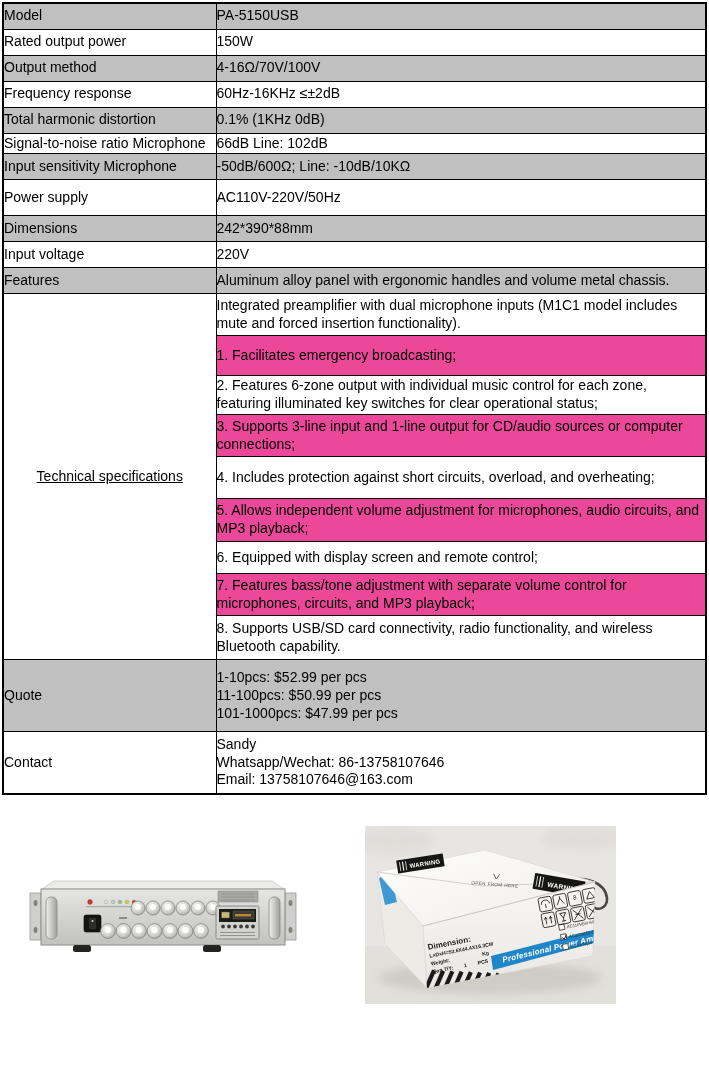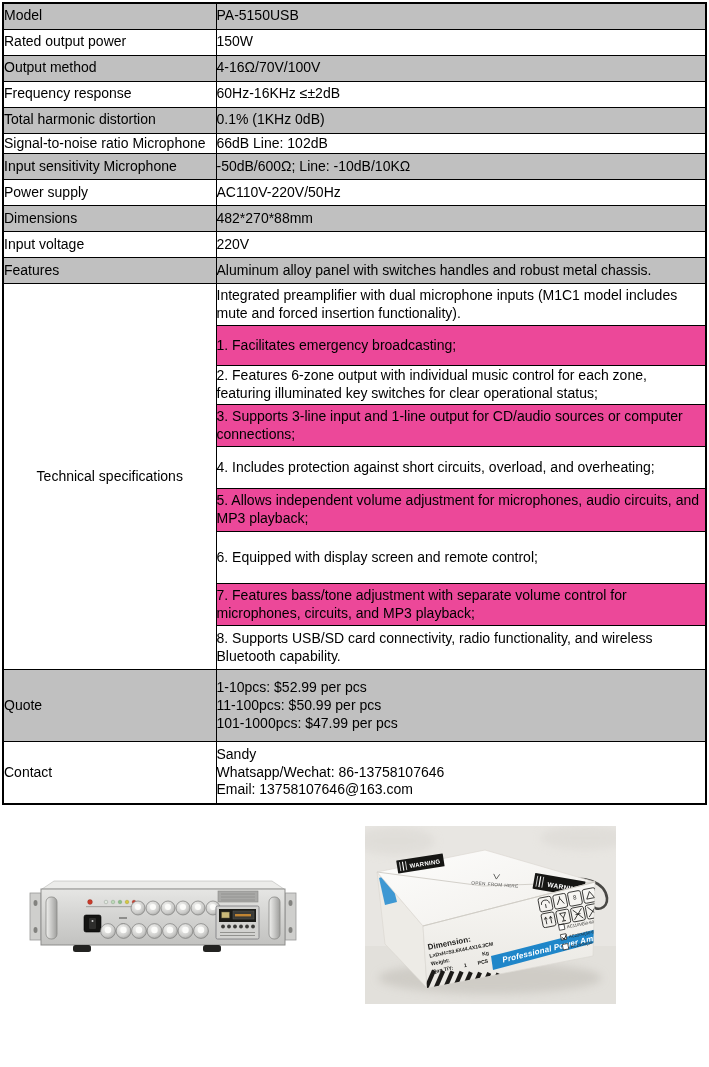--- a/index.html
+++ b/index.html
@@ -16,21 +16,21 @@
   }
   table.spec td{
     border:1px solid #000;
     font-size:14px;line-height:1.28;
     padding:1px 0;vertical-align:middle;
   }
   td.lbl{width:206px;white-space:nowrap;overflow:hidden;}
   td.val{}
   tr.shade td{background:#c0c0c0;}
   td.shade{background:#ec4899;}
-  td.center{text-align:center;white-space:normal;}
+  td.center{text-align:center;white-space:normal;text-decoration:underline;}
   .cellline{display:block;}
   
   .photo{position:absolute;}
   svg text{font-family:"Liberation Sans", sans-serif;}
 </style>
 </head>
 <body>
 
 <table class="spec">
   <colgroup>
@@ -59,35 +59,35 @@
       <td class="val">0.1% (1KHz 0dB)</td>
     </tr>
     <tr style="height:16px">
       <td class="lbl">Signal-to-noise ratio Microphone</td>
       <td class="val">66dB Line: 102dB</td>
     </tr>
     <tr class="shade" style="height:26px">
       <td class="lbl">Input sensitivity Microphone</td>
       <td class="val">-50dB/600Ω; Line: -10dB/10KΩ</td>
     </tr>
-    <tr style="height:26px">
+    <tr style="height:36px">
       <td class="lbl">Power supply</td>
       <td class="val">AC110V-220V/50Hz</td>
     </tr>
     <tr class="shade" style="height:26px">
       <td class="lbl">Dimensions</td>
-      <td class="val">482*270*88mm</td>
+      <td class="val">242*390*88mm</td>
     </tr>
     <tr style="height:26px">
       <td class="lbl">Input voltage</td>
       <td class="val">220V</td>
     </tr>
     <tr class="shade" style="height:26px">
       <td class="lbl">Features</td>
-      <td class="val">Aluminum alloy panel with switches handles and robust metal chassis.</td>
+      <td class="val">Aluminum alloy panel with ergonomic handles and volume metal chassis.</td>
     </tr>
 
     <tr style="height:42px">
       <td class="lbl center" rowspan="9">Technical specifications</td>
       <td class="val">Integrated preamplifier with dual microphone inputs (M1C1 model includes mute and forced insertion functionality).</td>
     </tr>
     <tr style="height:40px">
       <td class="val shade">1. Facilitates emergency broadcasting;</td>
     </tr>
     <tr style="height:32px">
@@ -95,21 +95,21 @@
     </tr>
     <tr style="height:42px">
       <td class="val shade">3. Supports 3-line input and 1-line output for CD/audio sources or computer connections;</td>
     </tr>
     <tr style="height:42px">
       <td class="val">4. Includes protection against short circuits, overload, and overheating;</td>
     </tr>
     <tr style="height:43px">
       <td class="val shade">5. Allows independent volume adjustment for microphones, audio circuits, and MP3 playback;</td>
     </tr>
-    <tr style="height:52px">
+    <tr style="height:32px">
       <td class="val">6. Equipped with display screen and remote control;</td>
     </tr>
     <tr style="height:42px">
       <td class="val shade">7. Features bass/tone adjustment with separate volume control for microphones, circuits, and MP3 playback;</td>
     </tr>
     <tr style="height:44px">
       <td class="val">8. Supports USB/SD card connectivity, radio functionality, and wireless Bluetooth capability.</td>
     </tr>
 
     <tr class="shade" style="height:72px">

